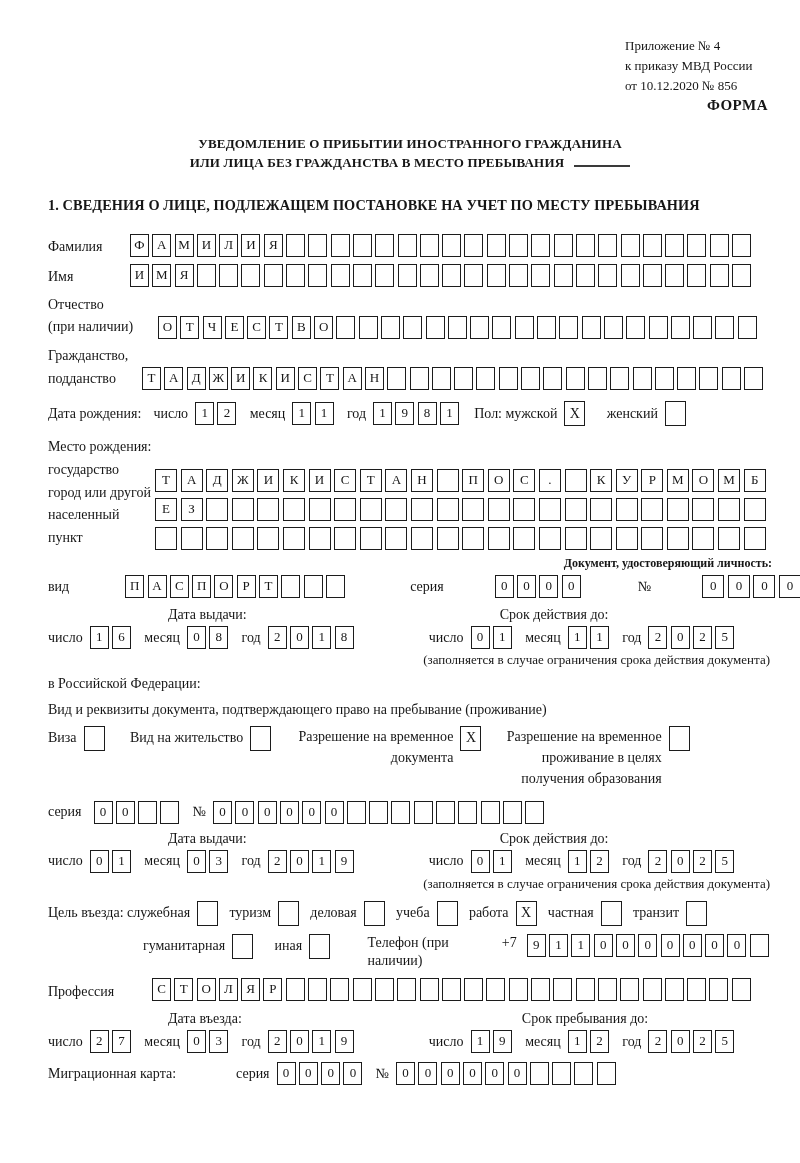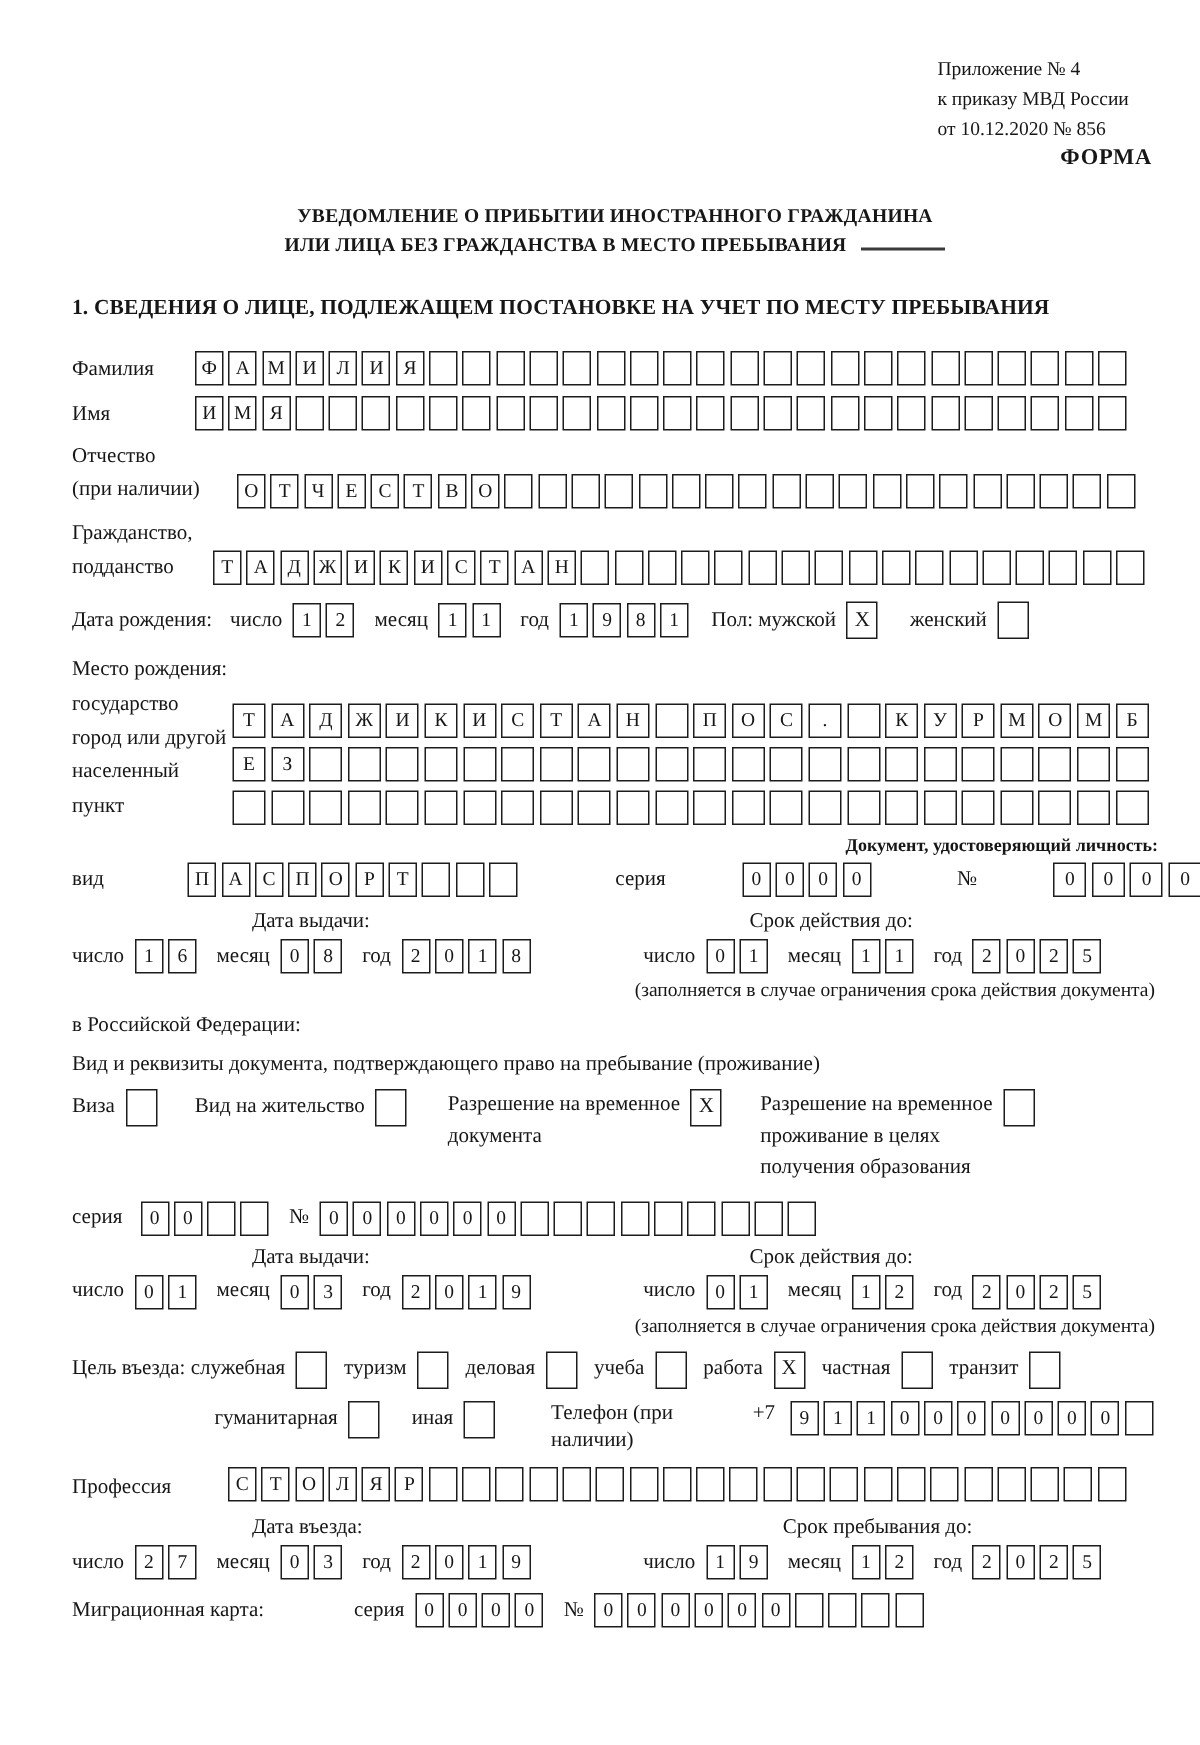--- a/index.html
+++ b/index.html
@@ -35,21 +35,21 @@
   }
   .wide .cell{width:22px;margin-right:3.6px;}
   .cb .cell{width:21px;height:25px;font-size:14px;}
   .dg{display:flex;align-items:center;}
   .dg .t{margin:0 7px 0 0;}
   .dg .cells{margin-right:10px;}
   .subheads{display:flex;margin-top:8px;}
   .note{font-size:13px;text-align:right;margin-top:3px;margin-right:2px;}
   .cbrow{display:flex;align-items:flex-start;margin-top:7px;}
   .pair{display:flex;align-items:center;column-gap:7px;}
-  .ctr{text-align:left;line-height:1.5;}
+  .ctr{text-align:right;line-height:1.5;}
   .doc-head{font-weight:bold;text-align:right;margin-top:6px;font-size:12px;}
 </style>
 </head>
 <body>
 
 <div class="page">
 
   <div class="hdr-block">
     <div>Приложение № 4</div>
     <div>к приказу МВД России</div>

